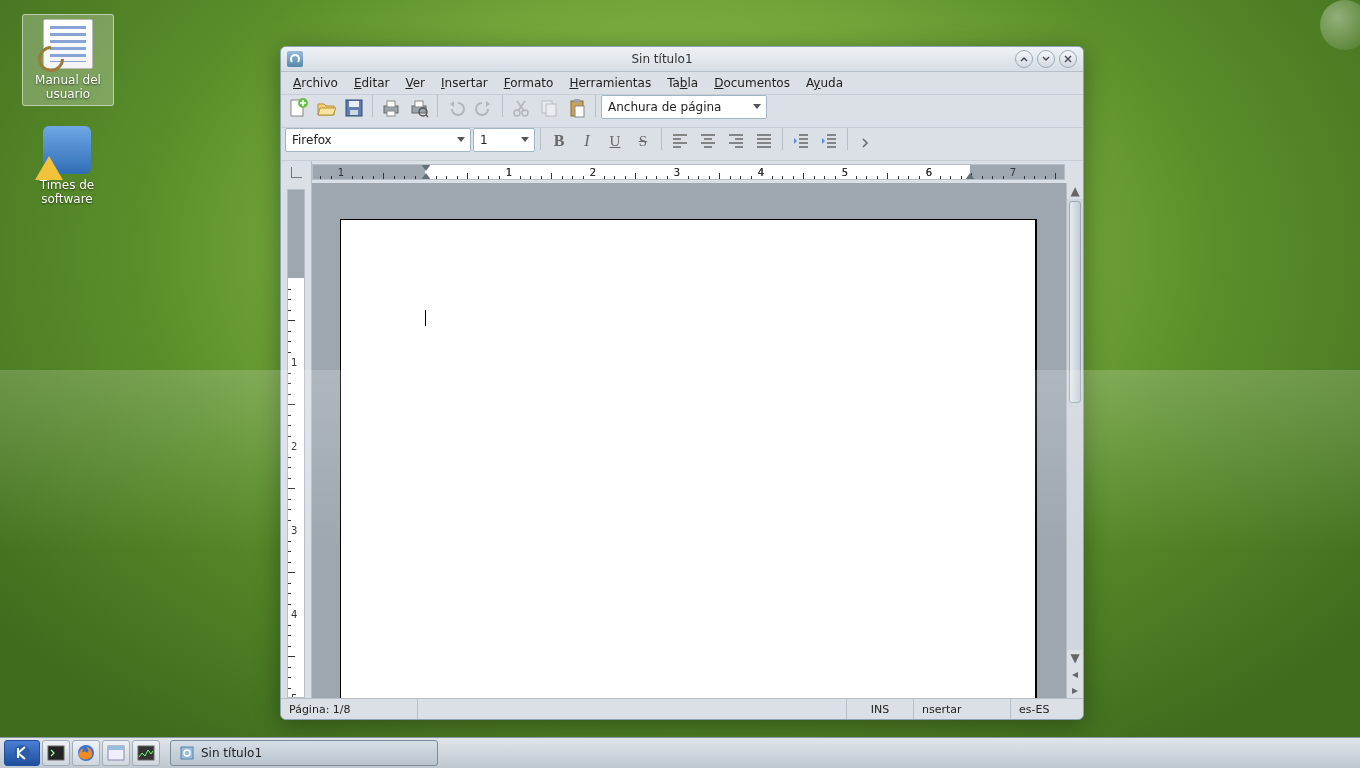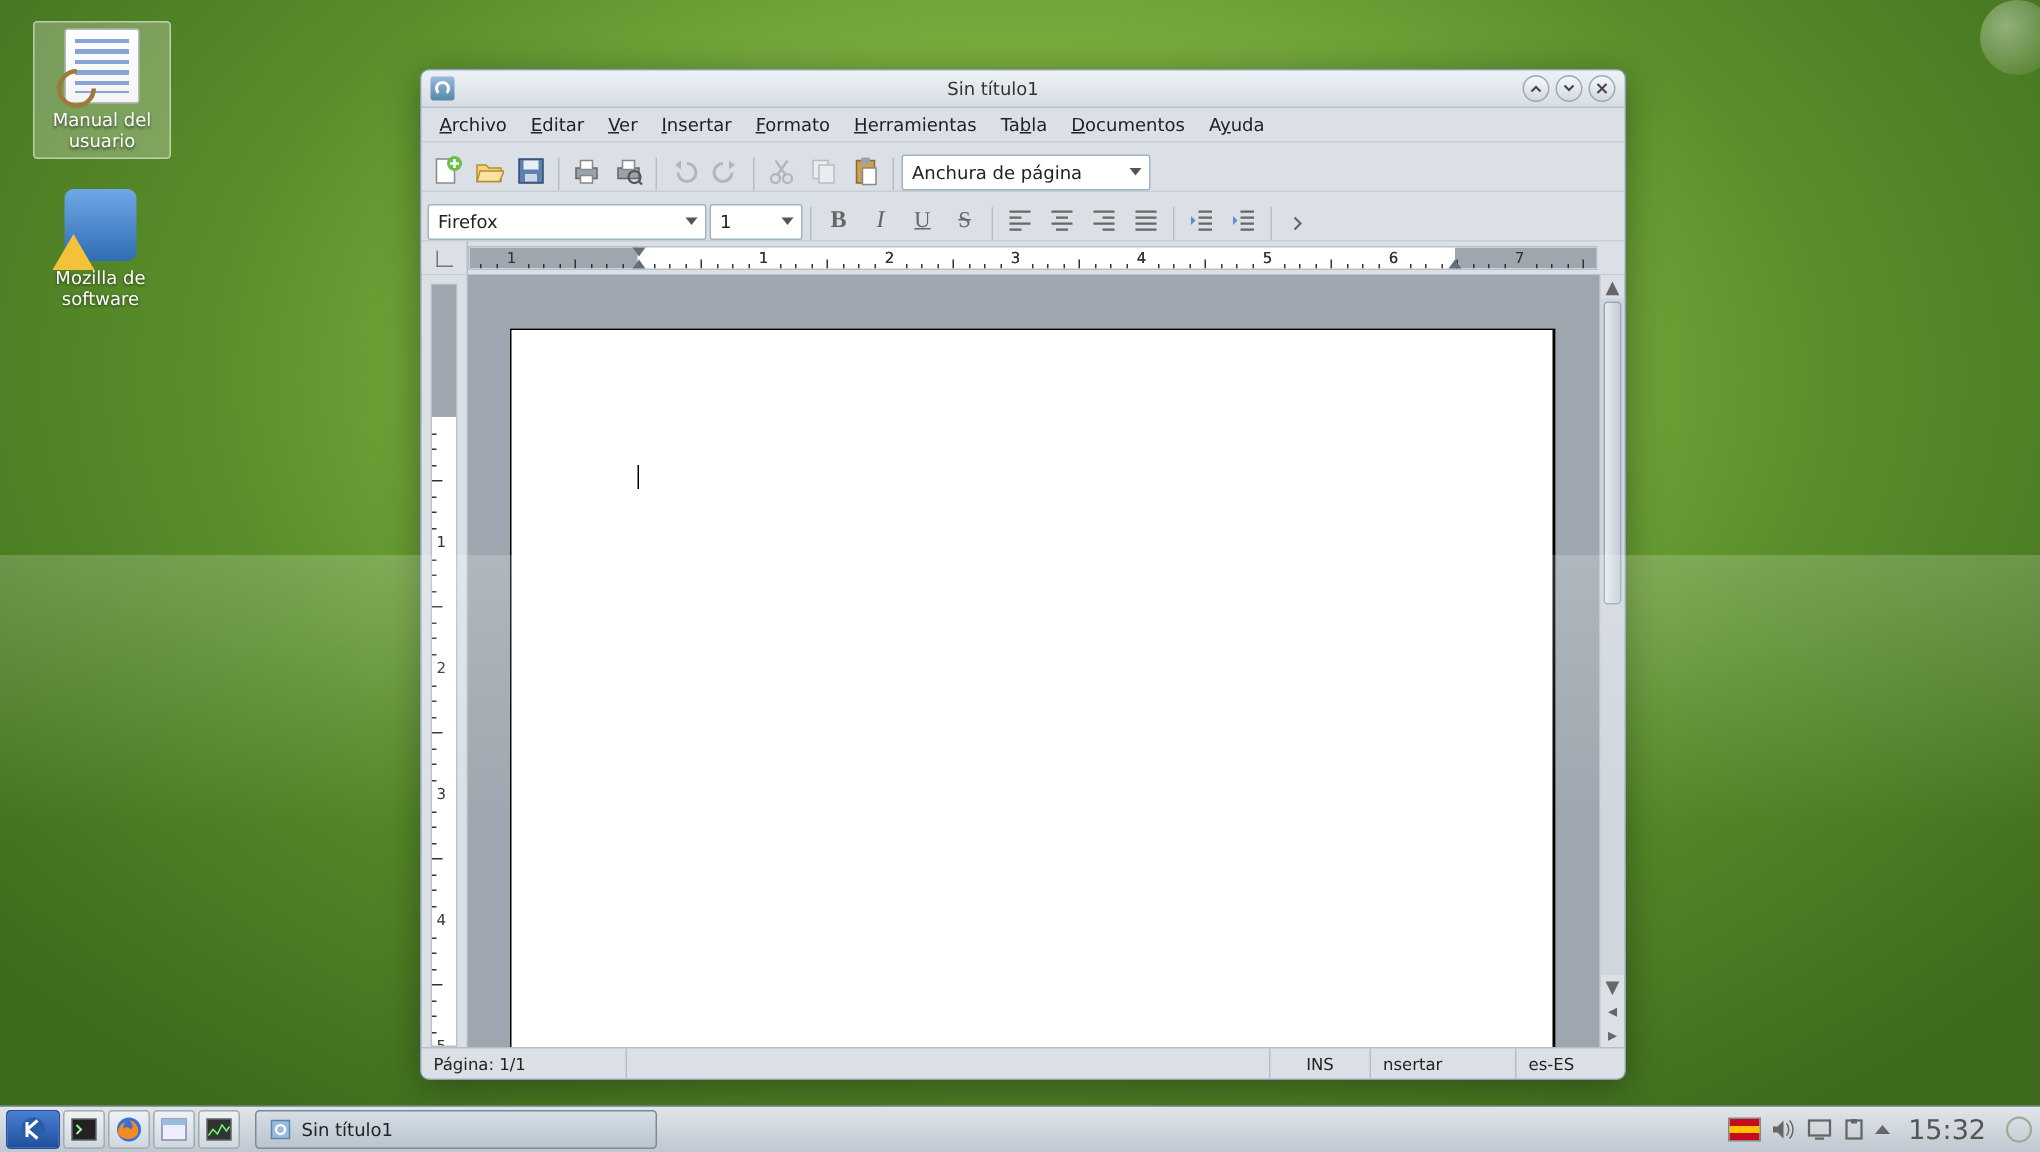--- a/index.html
+++ b/index.html
@@ -20,21 +20,21 @@
 .title-ico{width:16px;height:16px;background:linear-gradient(#9bd, #58a);border-radius:2px;margin-right:6px;position:relative;}
 .title-ico::after{content:"";position:absolute;inset:3px;border:2px solid #fff;border-radius:50%;border-bottom-color:transparent;}
 .title-text{flex:1;text-align:center;color:#333;font-size:12px;}
 .win-buttons{display:flex;gap:4px;}
 .win-btn{width:16px;height:16px;border-radius:50%;background:linear-gradient(#f6f8fa,#d2d9e0);border:1px solid #9aaab8;display:flex;align-items:center;justify-content:center;font-size:9px;color:#445;cursor:pointer;}
 
 .menubar{height:22px;display:flex;align-items:center;padding:0 4px;background:#dbe0e6;}
 .menubar span{padding:2px 8px;color:#222;cursor:default;}
 .menubar span u{text-decoration:underline;}
 
-.toolbar{height:32px;background:#dbe0e6;display:flex;align-items:flex-end;padding:0 4px;gap:2px;border-top:1px solid #c6cdD4;}
+.toolbar{height:32px;background:#dbe0e6;display:flex;align-items:flex-start;padding:0 4px;gap:2px;border-top:1px solid #c6cdD4;}
 .tbtn{width:26px;height:26px;display:flex;align-items:center;justify-content:center;border-radius:3px;cursor:pointer;color:#555;}
 .tbtn.dis{opacity:0.4;cursor:default;}
 .sep{width:1px;height:22px;background:#b7bec6;margin:0 3px;}
 .combo{height:22px;background:#fff;border:1px solid #9fb5c4;border-radius:2px;display:flex;align-items:center;padding:0 18px 0 6px;position:relative;color:#222;cursor:pointer;}
 .combo::after{content:"";position:absolute;right:5px;top:8px;border-left:4px solid transparent;border-right:4px solid transparent;border-top:5px solid #555;}
 .combo.style{width:160px;}
 .combo.font{width:160px;}
 .combo.size{width:36px;}
 .combo.zoom{width:140px;}
 svg{display:block;}
@@ -86,21 +86,21 @@
 <body>
 
 <div class="orb"></div>
 
 <div class="desktop-icon sel" style="left:22px;top:14px;">
   <div class="ico doc-ico"></div>
   <div>Manual del usuario</div>
 </div>
 <div class="desktop-icon" style="left:22px;top:126px;">
   <div class="ico soft-ico"></div>
-  <div>Mozilla de software</div>
+  <div>Times de software</div>
 </div>
 
 <div class="window">
   <div class="titlebar">
     <div class="title-ico"></div>
     <div class="title-text">Sin título1</div>
     <div class="win-buttons">
       <div class="win-btn">
           <svg width="8" height="8">
             <path d="M1 6 L4 3 L7 6" stroke="#445" fill="none" stroke-width="1.4"></path>
@@ -409,21 +409,21 @@
       <div class="strack">
           <div class="sthumb"></div>
         </div>
       <div class="sbtn">▼</div>
       <div class="sbtn">◂</div>
       <div class="sbtn">▸</div>
     </div>
   </div>
 
   <div class="statusbar">
-    <div class="status-cell" style="width:120px;">Página: 1/1</div>
+    <div class="status-cell" style="width:120px;">Página: 1/8</div>
     <div class="status-cell" style="flex:1;"></div>
     <div class="status-cell" style="width:50px;justify-content:center;">INS</div>
     <div class="status-cell" style="width:80px;">nsertar</div>
     <div class="status-cell" style="width:56px;border-right:none;">es-ES</div>
   </div>
 </div>
 
 <div class="taskbar">
   <div class="task-launch kde">
     <svg width="22" height="20">
@@ -457,33 +457,13 @@
   </div>
   <div style="width:6px;"></div>
   <div class="task-item active">
     <svg class="task-ico" width="16" height="16">
         <rect x="2" y="2" width="12" height="12" fill="#9bd" stroke="#58a"></rect>
         <circle cx="8" cy="8" r="3" fill="none" stroke="#fff" stroke-width="1.5"></circle>
       </svg>
     <span>Sin título1</span>
   </div>
   <div class="flex-spacer"></div>
-  <div class="tray">
-    <div class="flag"></div>
-    <svg width="18" height="16">
-        <path d="M2 6h3l4-4v12l-4-4H2z" fill="#666"></path>
-        <path d="M11 4c2 2 2 6 0 8M13 2c3 3 3 9 0 12" stroke="#666" fill="none"></path>
-      </svg>
-    <svg width="18" height="16">
-        <rect x="2" y="2" width="14" height="10" fill="none" stroke="#666" stroke-width="1.5"></rect>
-        <line x1="6" y1="14" x2="12" y2="14" stroke="#666" stroke-width="1.5"></line>
-      </svg>
-    <svg width="16" height="16">
-        <rect x="3" y="2" width="10" height="12" fill="none" stroke="#666" stroke-width="1.5"></rect>
-        <rect x="6" y="1" width="4" height="3" fill="#666"></rect>
-      </svg>
-    <div class="tri"></div>
-    <div class="clock">15:32</div>
-    <svg width="20" height="20">
-        <circle cx="10" cy="10" r="8" fill="none" stroke="#9aac9a" stroke-width="1.5"></circle>
-      </svg>
-  </div>
 </div>
 
 </body></html>

